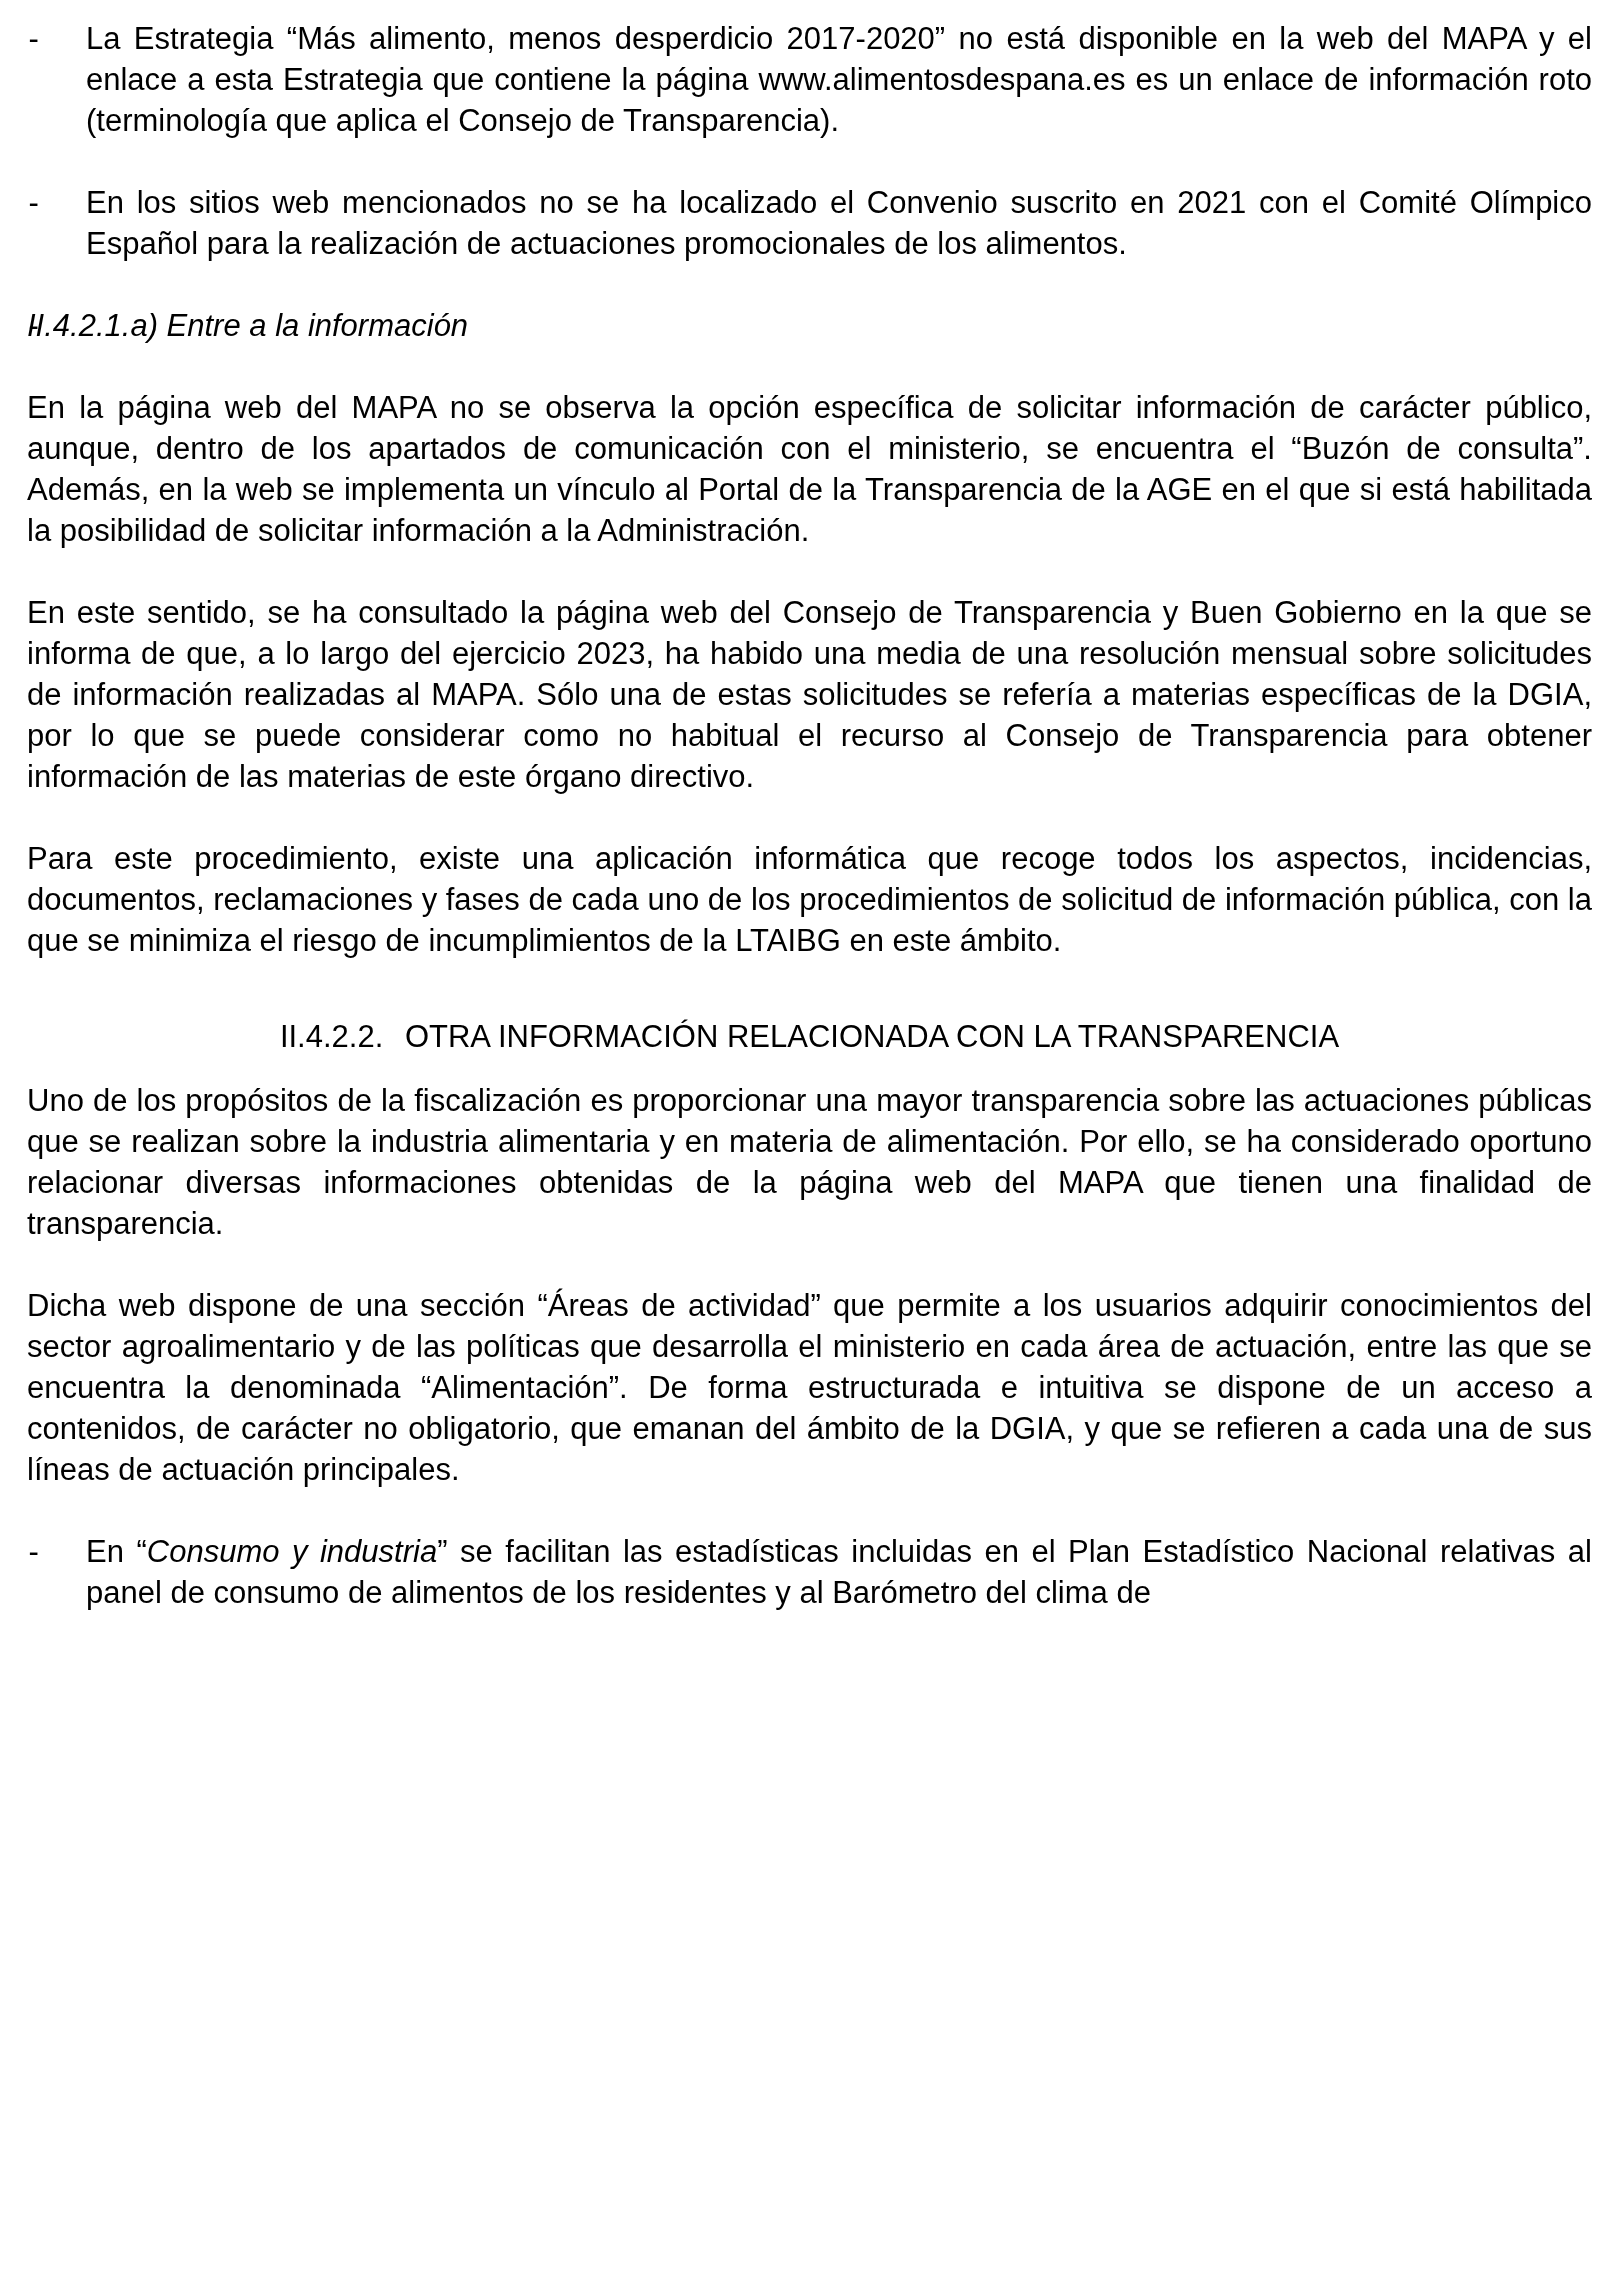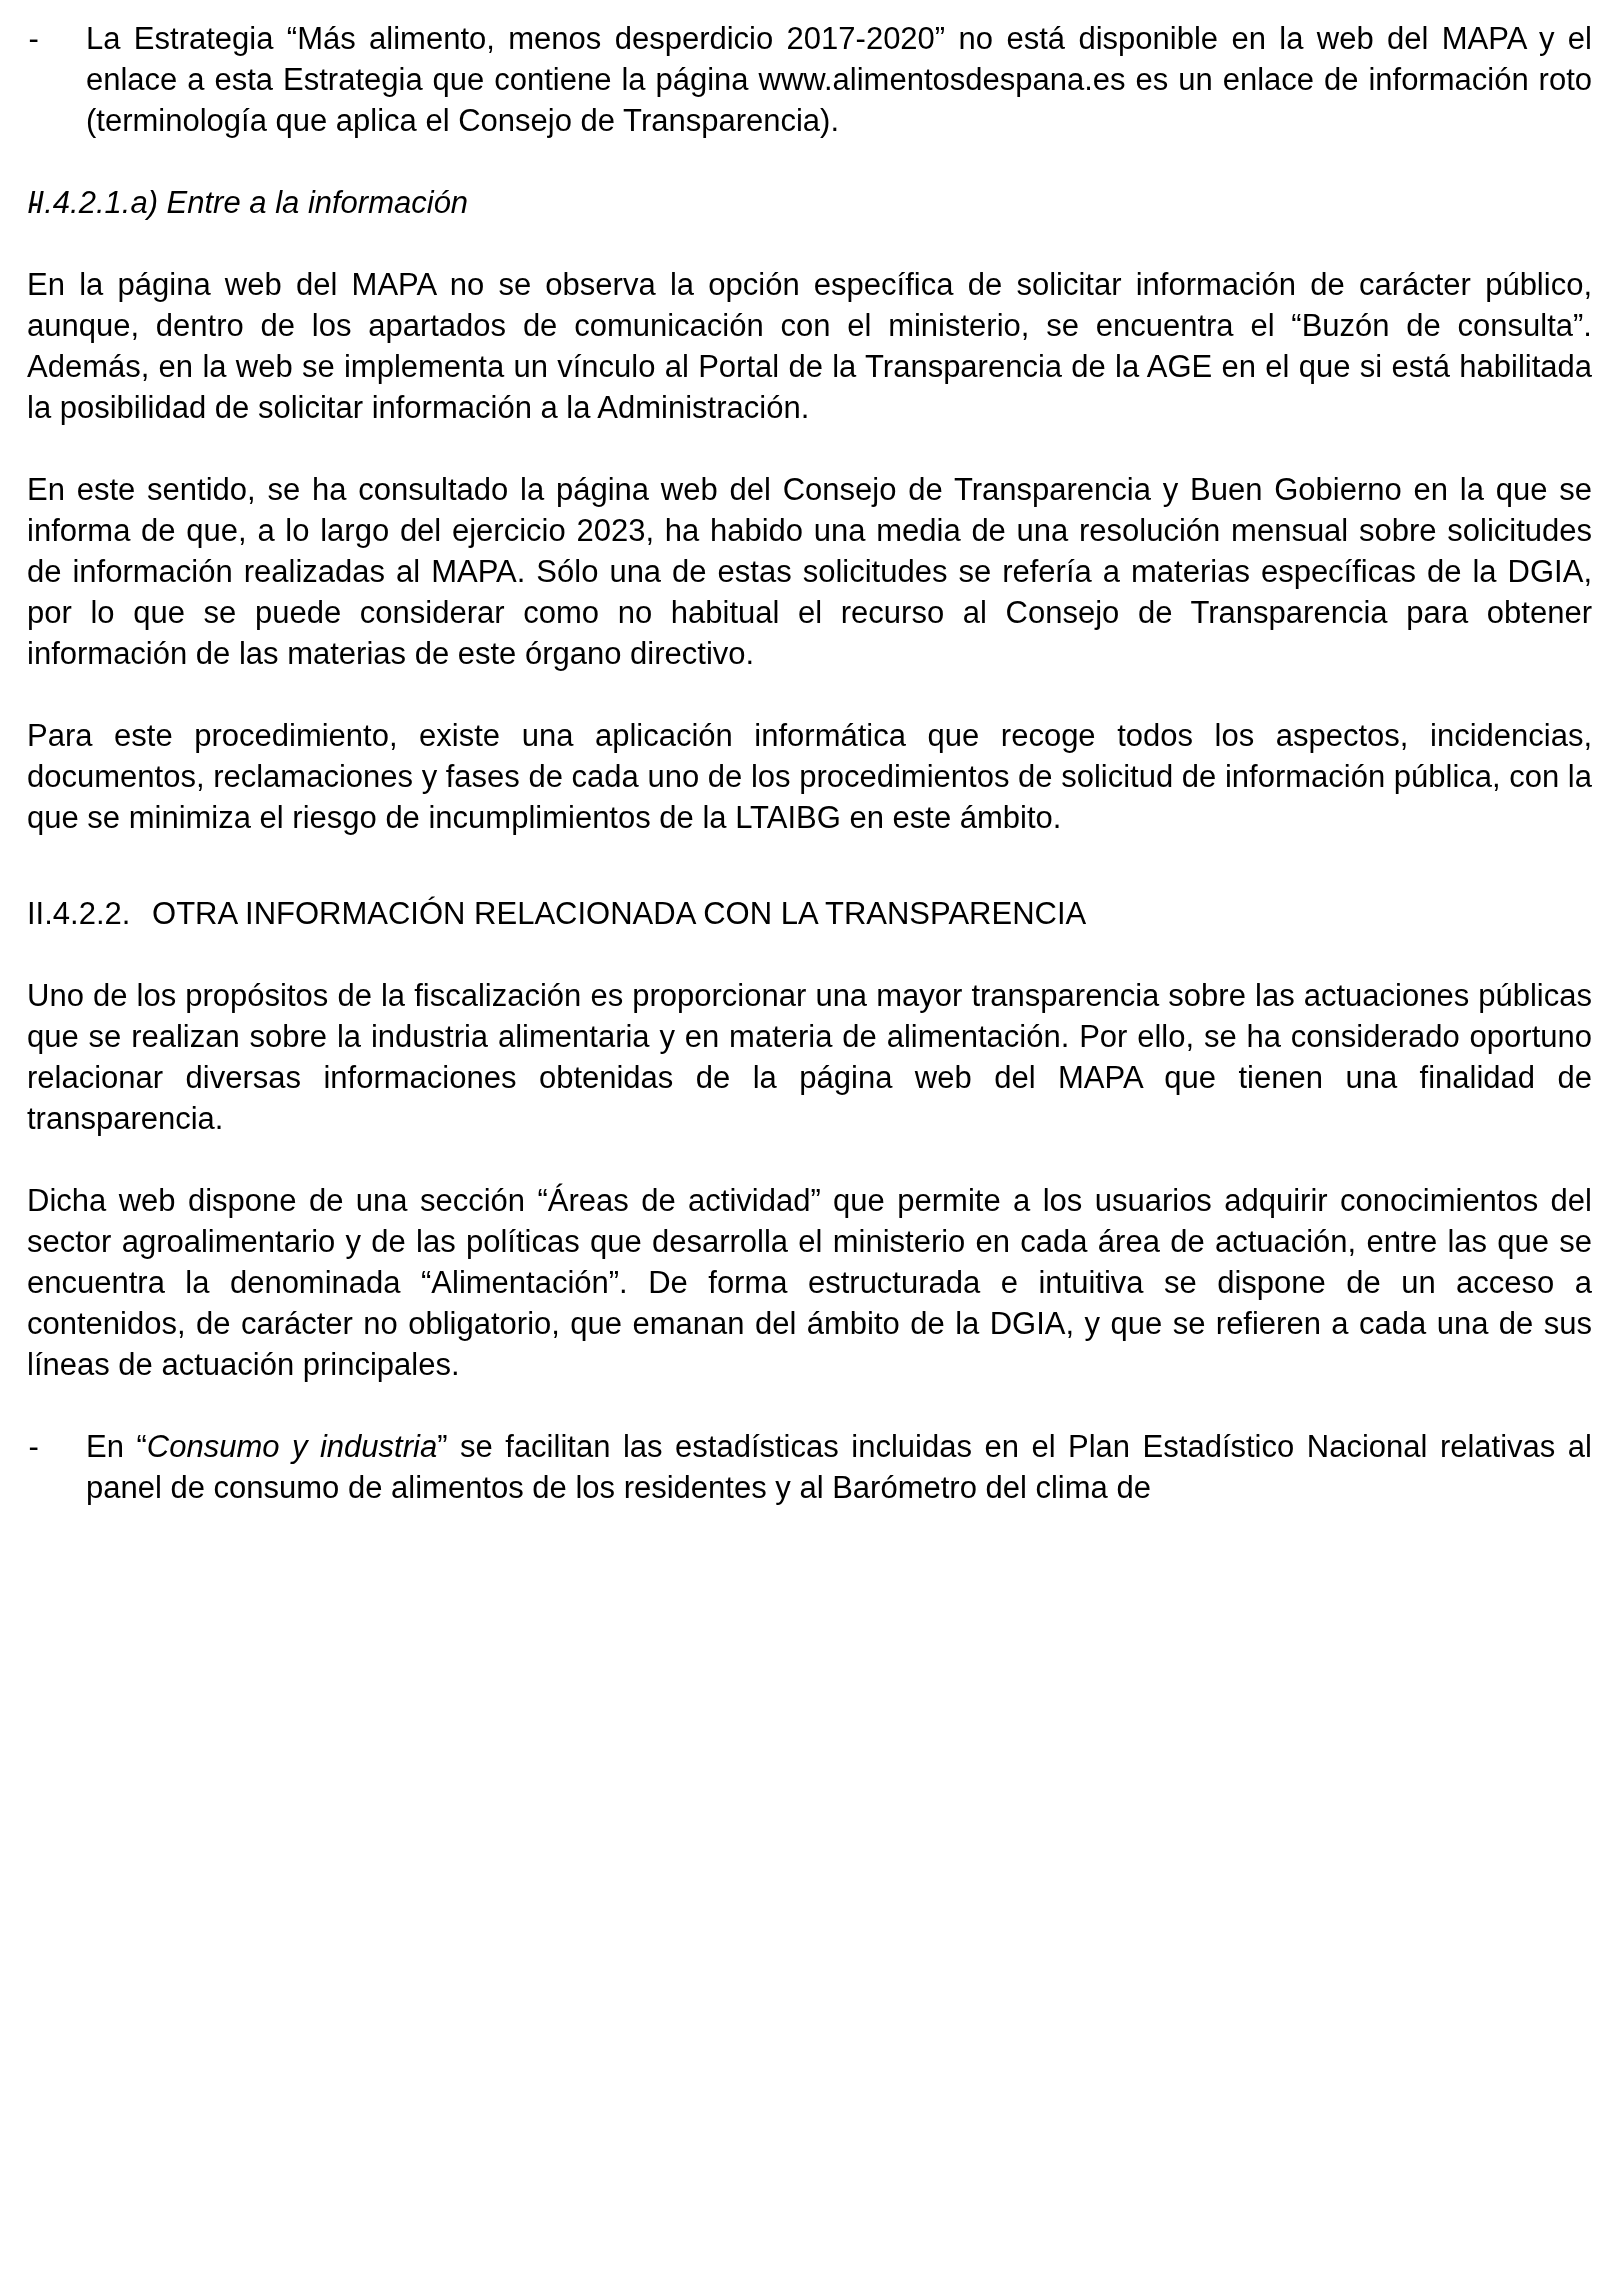--- a/index.html
+++ b/index.html
@@ -37,41 +37,43 @@
     .bullet .dash {
       position: absolute;
       left: 1.6px;
       top: 0;
     }
     .heading-italic {
       font-style: italic;
       margin: 0 0 41px 0;
     }
     .heading-caps {
-      margin: 0 0 41px 0;
+      margin: 0 0 23px 0;
       padding-top: 6.6px;
+      text-align: center;
     }
     .heading-caps .num {
       margin-right: 13px;
     }
     em { font-style: italic; }
     .gap-extra { margin-bottom: 48px; }
   </style>
 </head>
 <body>
 
 <div class="page">
 
   <div class="bullet">
     <span class="dash">-</span>
     <span>La Estrategia “Más alimento, menos desperdicio 2017-2020” no está disponible en la web del MAPA y el enlace a esta Estrategia que contiene la página www.alimentosdespana.es es un enlace de información roto (terminología que aplica el Consejo de Transparencia).</span>
   </div>
 
   <div class="bullet">
     <span class="dash">-</span>
+    <span>En los sitios web mencionados no se ha localizado el Convenio suscrito en 2021 con el Comité Olímpico Español para la realización de actuaciones promocionales de los alimentos.</span>
   </div>
 
   <div class="bullet">
     <span class="dash">-</span>
   </div>
 
   <div class="heading-italic">II.4.2.1.a) Entre a la información</div>
 
   <p>En la página web del MAPA no se observa la opción específica de solicitar información de carácter público, aunque, dentro de los apartados de comunicación con el ministerio, se encuentra el “Buzón de consulta”. Además, en la web se implementa un vínculo al Portal de la Transparencia de la AGE en el que si está habilitada la posibilidad de solicitar información a la Administración.</p>
   <p>En este sentido, se ha consultado la página web del Consejo de Transparencia y Buen Gobierno en la que se informa de que, a lo largo del ejercicio 2023, ha habido una media de una resolución mensual sobre solicitudes de información realizadas al MAPA. Sólo una de estas solicitudes se refería a materias específicas de la DGIA, por lo que se puede considerar como no habitual el recurso al Consejo de Transparencia para obtener información de las materias de este órgano directivo.</p>

